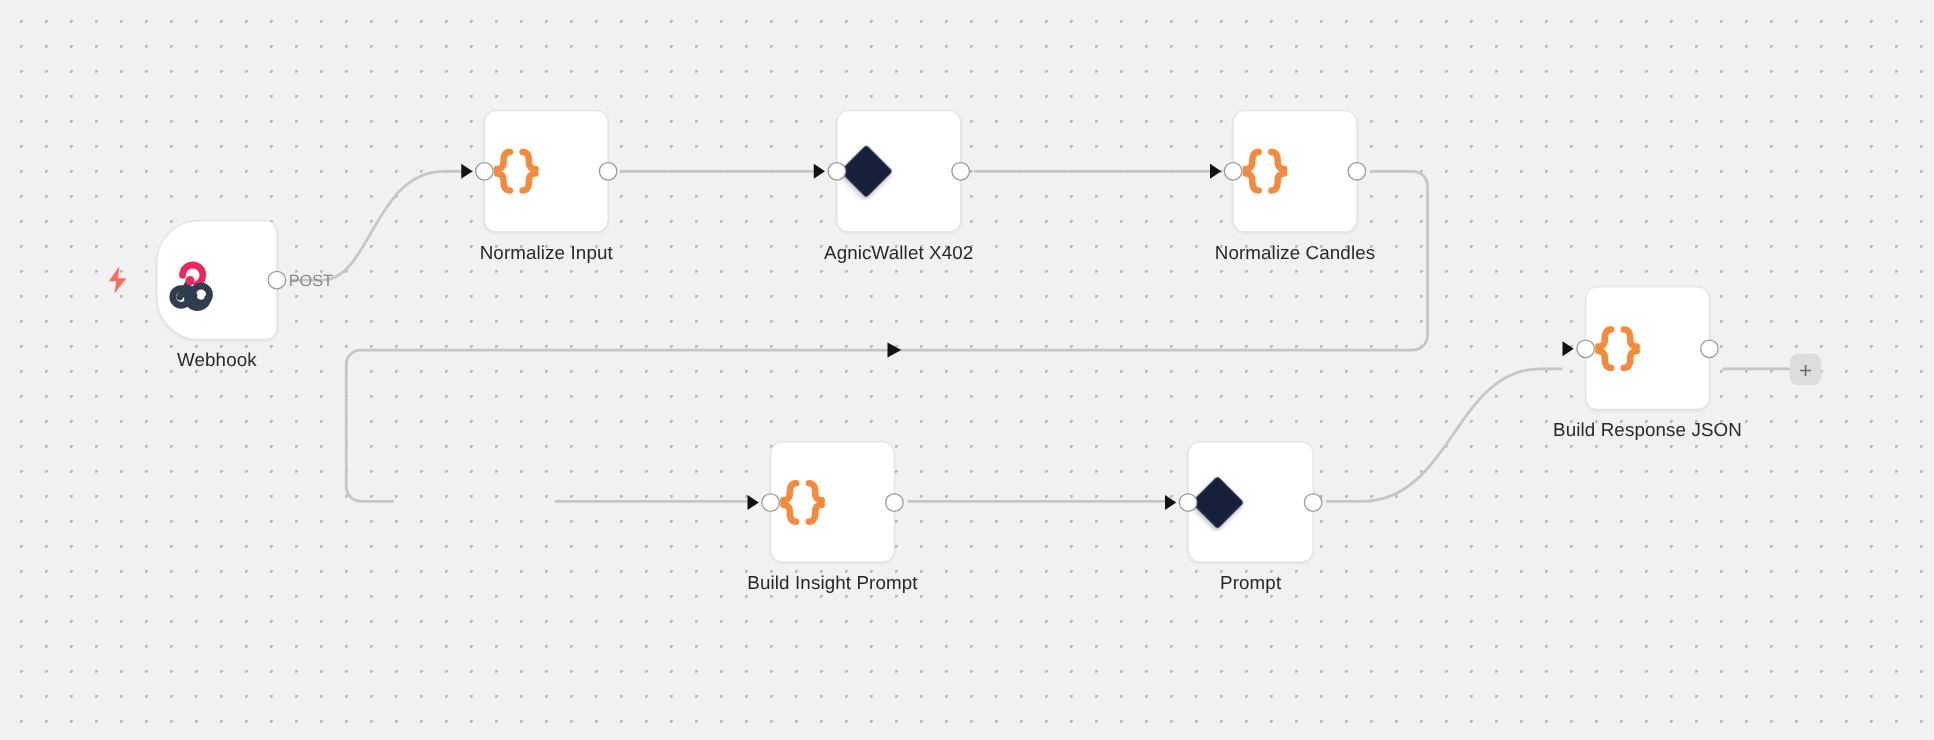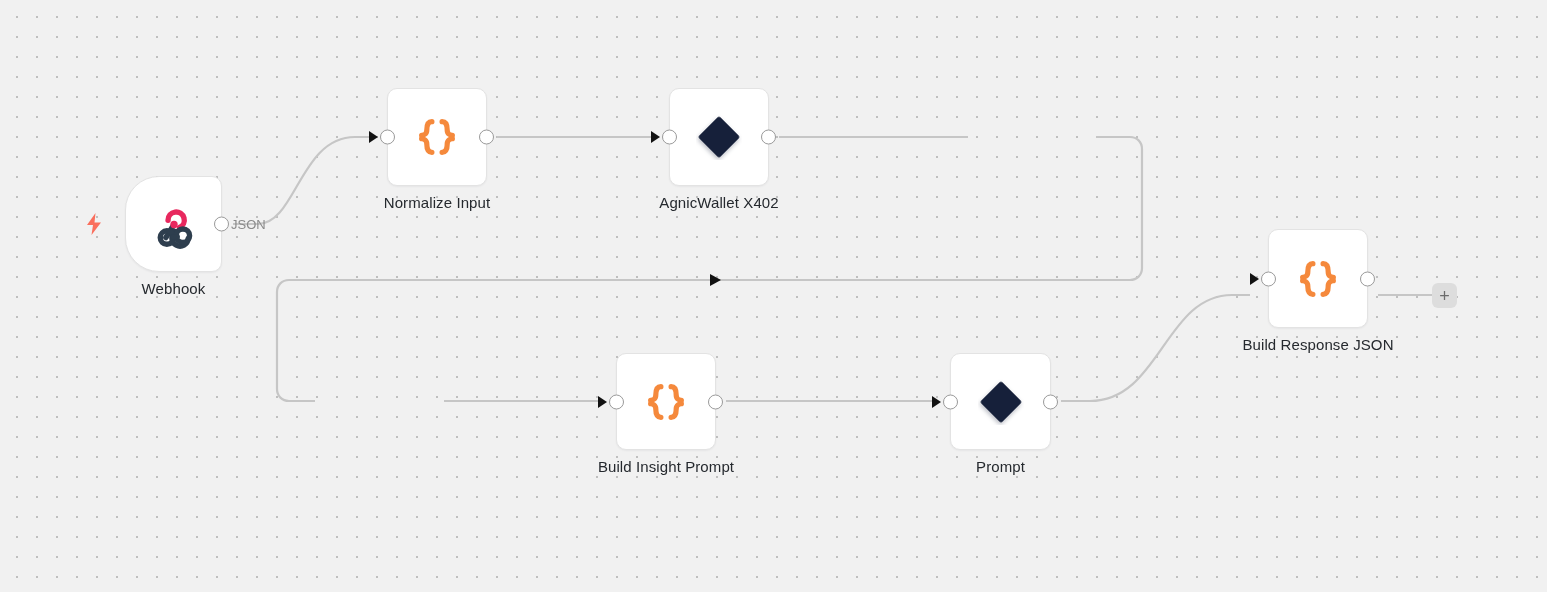--- a/index.html
+++ b/index.html
@@ -34,21 +34,21 @@
   
   .node {
     position: absolute;
     box-sizing: border-box;
     background: #ffffff;
     border: 1px solid #e3e3e3;
     border-radius: 10px;
     box-shadow: 0 1px 2px rgba(20,25,40,0.05);
     display: flex;
     align-items: center;
-    justify-content: center;
+    justify-content: flex-start;
   }
   .node.trigger {
     border-radius: 34px 10px 10px 34px;
   }
   .node-label {
     position: absolute;
     top: 100%;
     left: 50%;
     transform: translateX(-50%);
     margin-top: 9px;
@@ -183,21 +183,21 @@
           <path d="M24 24.5 L16.5 36.5" stroke="#2e3e4e" stroke-width="5"></path>
           <path d="M30.5 27.8 A7.5 7.5 0 1 1 31 41.5" stroke="#2e3e4e" stroke-width="5" transform="rotate(120 31 34.5)"></path>
           <circle cx="17.5" cy="36.5" r="6.2" stroke="#2e3e4e" stroke-width="5"></circle>
           <circle cx="32.2" cy="34.8" r="6.2" stroke="#2e3e4e" stroke-width="5"></circle>
           <path d="M23.5 36.0 L27.0 35.6" stroke="#2e3e4e" stroke-width="5"></path>
           <circle cx="24" cy="24.5" r="3.4" fill="#e8285e" stroke="none"></circle>
         </g>
       </svg>
     </span>
     <span class="port out"></span>
-    <span class="port-caption" style="left:105px;">JSON</span>
+    <span class="port-caption" style="left:105px;">POST</span>
     <span class="node-label">Webhook</span>
   </div>
 
   <div class="node" style="left:387px; top:88px; width:100px; height:98px;">
     <span class="port-arrow"></span>
     <span class="port in"></span>
     <span class="icon-braces">
       <svg width="50" height="50" viewBox="0 0 44 44">
         <g fill="none" stroke="#f5893c" stroke-width="4.6" stroke-linecap="round">
           <path d="M17.5 8.5 C13 8.5 13 13 13 16 C13 19.5 10 20.5 8.5 20.5"></path>
@@ -218,67 +218,83 @@
       <svg width="46" height="46" viewBox="0 0 46 46">
         <g transform="translate(23,23) rotate(45)">
           <rect x="-15" y="-15" width="30" height="30" rx="2.5" fill="#16203a" style="filter: drop-shadow(1px 2px 2px rgba(22,32,58,0.30));"></rect>
         </g>
       </svg>
     </span>
     <span class="port out"></span>
     <span class="node-label">AgnicWallet X402</span>
   </div>
 
-
-
-  <div class="node" style="left:616px; top:353px; width:100px; height:97px;">
+  <div class="node" style="left:986px; top:88px; width:100px; height:98px;">
     <span class="port-arrow"></span>
     <span class="port in"></span>
     <span class="icon-braces">
       <svg width="50" height="50" viewBox="0 0 44 44">
         <g fill="none" stroke="#f5893c" stroke-width="4.6" stroke-linecap="round">
           <path d="M17.5 8.5 C13 8.5 13 13 13 16 C13 19.5 10 20.5 8.5 20.5"></path>
           <path d="M17.5 35.5 C13 35.5 13 31 13 28 C13 24.5 10 23.5 8.5 23.5"></path>
           <path d="M26.5 8.5 C31 8.5 31 13 31 16 C31 19.5 34 20.5 35.5 20.5"></path>
           <path d="M26.5 35.5 C31 35.5 31 31 31 28 C31 24.5 34 23.5 35.5 23.5"></path>
         </g>
       </svg>
     </span>
     <span class="port out"></span>
-    <span class="node-label">Build Insight Prompt</span>
-  </div>
-
-  <div class="node" style="left:950px; top:353px; width:101px; height:97px;">
-    <span class="port-arrow"></span>
-    <span class="port in"></span>
-    <span class="icon-diamond">
-      <svg width="46" height="46" viewBox="0 0 46 46">
-        <g transform="translate(23,23) rotate(45)">
-          <rect x="-15" y="-15" width="30" height="30" rx="2.5" fill="#16203a" style="filter: drop-shadow(1px 2px 2px rgba(22,32,58,0.30));"></rect>
-        </g>
-      </svg>
-    </span>
-    <span class="port out"></span>
-    <span class="node-label">Prompt</span>
-  </div>
-
-  <div class="node" style="left:1268px; top:229px; width:100px; height:99px;">
+    <span class="node-label">Normalize Candles</span>
+  </div>
+
+
+  <div class="node" style="left:616px; top:353px; width:100px; height:97px;">
     <span class="port-arrow"></span>
     <span class="port in"></span>
     <span class="icon-braces">
       <svg width="50" height="50" viewBox="0 0 44 44">
         <g fill="none" stroke="#f5893c" stroke-width="4.6" stroke-linecap="round">
           <path d="M17.5 8.5 C13 8.5 13 13 13 16 C13 19.5 10 20.5 8.5 20.5"></path>
           <path d="M17.5 35.5 C13 35.5 13 31 13 28 C13 24.5 10 23.5 8.5 23.5"></path>
           <path d="M26.5 8.5 C31 8.5 31 13 31 16 C31 19.5 34 20.5 35.5 20.5"></path>
           <path d="M26.5 35.5 C31 35.5 31 31 31 28 C31 24.5 34 23.5 35.5 23.5"></path>
         </g>
       </svg>
     </span>
     <span class="port out"></span>
+    <span class="node-label">Build Insight Prompt</span>
+  </div>
+
+  <div class="node" style="left:950px; top:353px; width:101px; height:97px;">
+    <span class="port-arrow"></span>
+    <span class="port in"></span>
+    <span class="icon-diamond">
+      <svg width="46" height="46" viewBox="0 0 46 46">
+        <g transform="translate(23,23) rotate(45)">
+          <rect x="-15" y="-15" width="30" height="30" rx="2.5" fill="#16203a" style="filter: drop-shadow(1px 2px 2px rgba(22,32,58,0.30));"></rect>
+        </g>
+      </svg>
+    </span>
+    <span class="port out"></span>
+    <span class="node-label">Prompt</span>
+  </div>
+
+  <div class="node" style="left:1268px; top:229px; width:100px; height:99px;">
+    <span class="port-arrow"></span>
+    <span class="port in"></span>
+    <span class="icon-braces">
+      <svg width="50" height="50" viewBox="0 0 44 44">
+        <g fill="none" stroke="#f5893c" stroke-width="4.6" stroke-linecap="round">
+          <path d="M17.5 8.5 C13 8.5 13 13 13 16 C13 19.5 10 20.5 8.5 20.5"></path>
+          <path d="M17.5 35.5 C13 35.5 13 31 13 28 C13 24.5 10 23.5 8.5 23.5"></path>
+          <path d="M26.5 8.5 C31 8.5 31 13 31 16 C31 19.5 34 20.5 35.5 20.5"></path>
+          <path d="M26.5 35.5 C31 35.5 31 31 31 28 C31 24.5 34 23.5 35.5 23.5"></path>
+        </g>
+      </svg>
+    </span>
+    <span class="port out"></span>
     <span class="node-label">Build Response JSON</span>
   </div>
 
   <div class="plus-btn" style="left:1432px; top:283px;">
     <span>+</span>
   </div>
 
 </div>
 
 </body></html>

